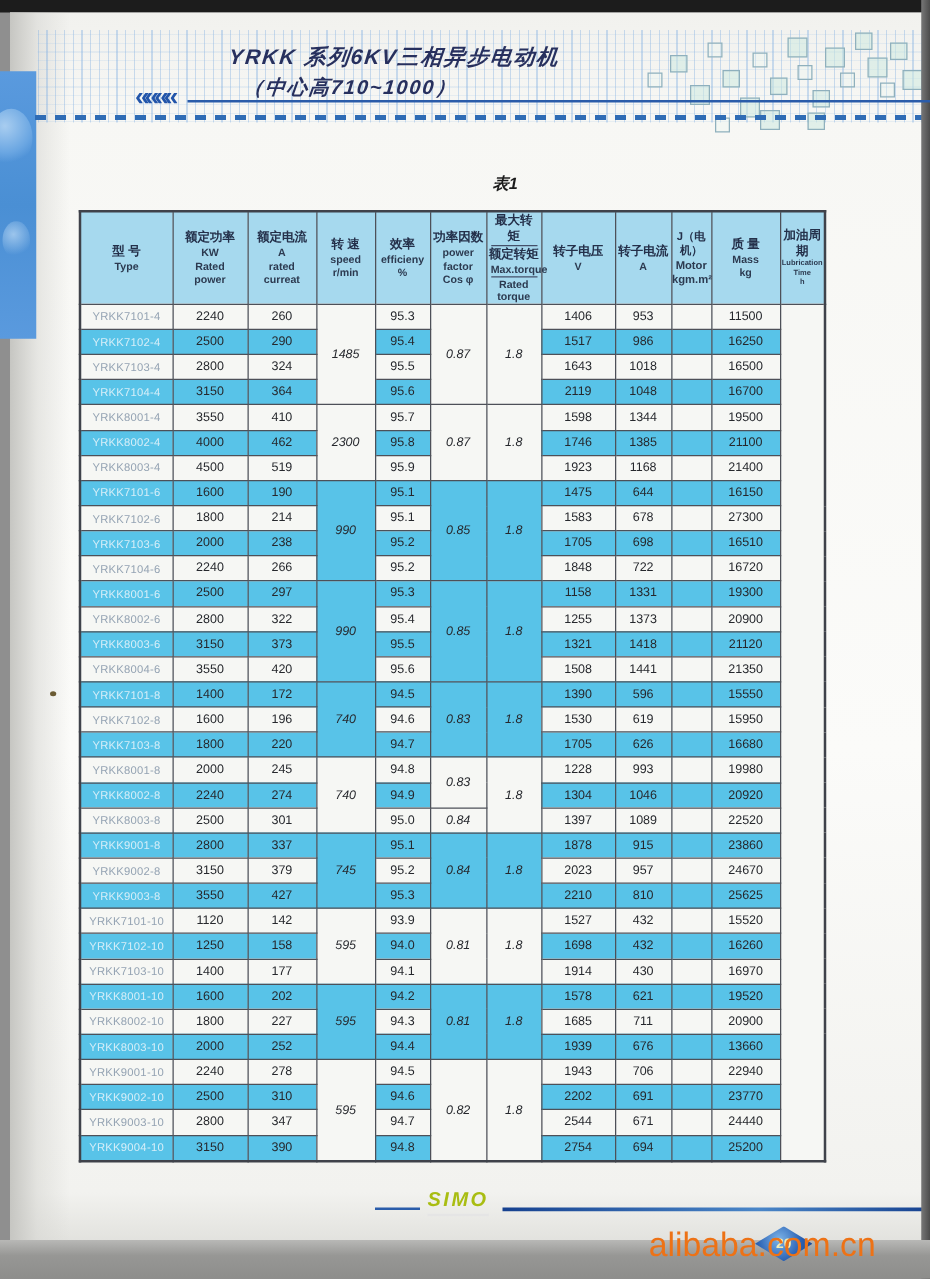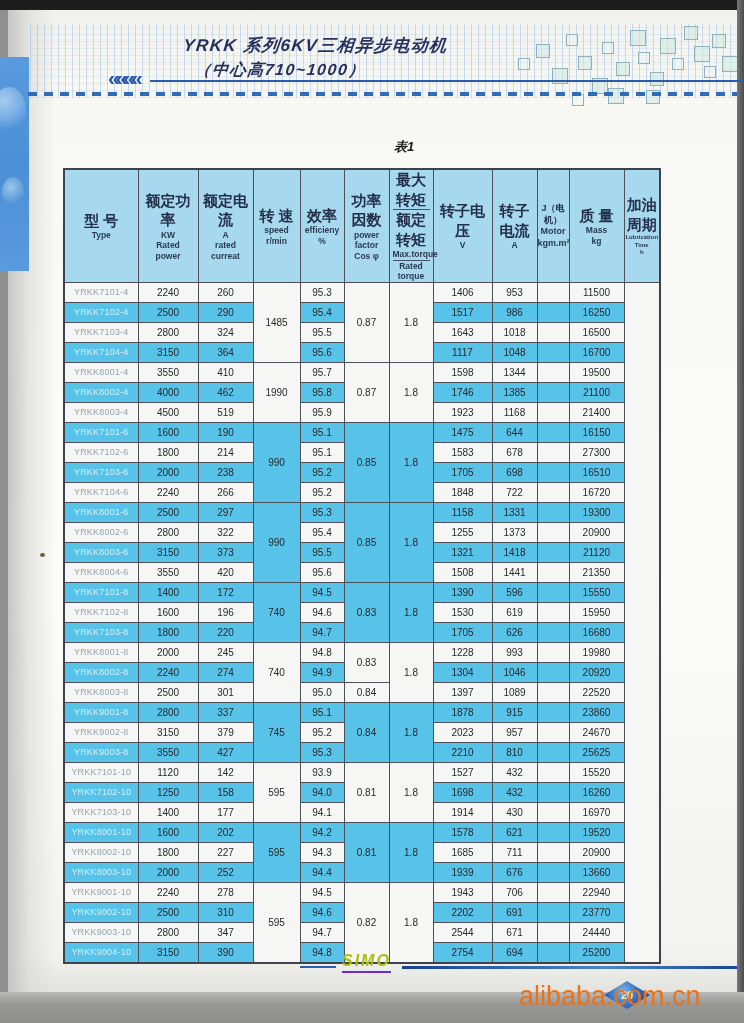--- a/index.html
+++ b/index.html
@@ -45,35 +45,35 @@
     background:repeating-linear-gradient(90deg,#2f6cb5 0 9px, rgba(0,0,0,0) 9px 16px); }
 
   .tbl-caption { position:absolute; left:394px; top:138px; font-size:13px; font-weight:bold; color:#1b1b1b;font-style:italic; }
 
   
   #spec-table { position:absolute; left:63px; top:168px; width:597px; height:762px;
     border-collapse:collapse; table-layout:fixed; }
   #spec-table th, #spec-table td { border:1px solid #4d5058; padding:0; text-align:center; vertical-align:middle; }
   #spec-table { border:2px solid #3f424a; }
   #spec-table thead th { background:#a6d9ee; height:60px; }
-  .cn { font-size:15px; font-weight:bold; color:#24304a; line-height:1.3; }
+  .cn { font-size:10px; font-weight:bold; color:#24304a; line-height:1.3; }
   .en { font-size:8.5px; color:#2c3a50; line-height:1.25; }
   .frac-top { border-bottom:1px solid #44506a; margin:0 3px; }
   .col-lube .en { font-size:6px; }
   .col-j .en, .col-j .cn { font-size:9px; }
   #spec-table tbody td { height:19px; font-size:10px; color:#26282d; background:#f6f7f4; }
   #spec-table tbody tr.alt td { background:#58c3e8; }
-  #spec-table tbody td.merge { background:#f6f7f4; }
+  #spec-table tbody td.merge { background:#f6f7f4;font-style:italic; }
   #spec-table tbody td.type { font-size:9px; color:#94a3b3; letter-spacing:.2px; }
   #spec-table tbody tr.alt td.type { color:#d6eef8; }
 
   
   .footer-line-a { position:absolute; left:300px; top:966px; width:36px; height:2px; background:#2a5caa; }
   .simo-logo { position:absolute; left:342px; top:952px; font-size:16px; font-weight:bold; font-style:italic;
-    letter-spacing:2px; color:#a9bd12; border-bottom:2px solid #6d28d9; padding-bottom:1px; z-index:4; }
+    letter-spacing:2px; color:#a9bd12; border-bottom:2px solid #e5e5e5; padding-bottom:1px; z-index:4; }
   .footer-line-b { position:absolute; left:402px; top:966px; width:342px; height:3px;
     background:linear-gradient(90deg,#16418f,#4a86c8 60%,#16418f); }
   .page-diamond { position:absolute; left:604px; top:981px; width:46px; height:28px; z-index:5;
     clip-path:polygon(50% 0, 100% 50%, 50% 100%, 0 50%);
     background:radial-gradient(circle at 42% 38%, #7db4e8 0%, #2a61b4 55%, #153f85 100%);
     display:flex; align-items:center; justify-content:center; }
   .page-diamond span { color:#f7edb0; font-size:11px; font-weight:bold; }
   .watermark { position:absolute; left:519px; top:971px; font-size:27px; color:#ed7216; z-index:9;
     letter-spacing:0px; white-space:nowrap;margin-top:10px; }
   .speck { position:absolute; width:5px; height:4px; background:#6b5b33; border-radius:50%; }
@@ -236,30 +236,30 @@
         <td>1643</td>
         <td>1018</td>
         <td></td>
         <td>16500</td>
       </tr>
       <tr class="alt">
         <td class="type">YRKK7104-4</td>
         <td>3150</td>
         <td>364</td>
         <td>95.6</td>
-        <td>1117</td>
+        <td>2119</td>
         <td>1048</td>
         <td></td>
         <td>16700</td>
       </tr>
       <tr>
         <td class="type">YRKK8001-4</td>
         <td>3550</td>
         <td>410</td>
-        <td class="merge" rowspan="3">1990</td>
+        <td class="merge" rowspan="3">2300</td>
         <td>95.7</td>
         <td class="merge" rowspan="3">0.87</td>
         <td class="merge" rowspan="3">1.8</td>
         <td>1598</td>
         <td>1344</td>
         <td></td>
         <td>19500</td>
       </tr>
       <tr class="alt">
         <td class="type">YRKK8002-4</td>

